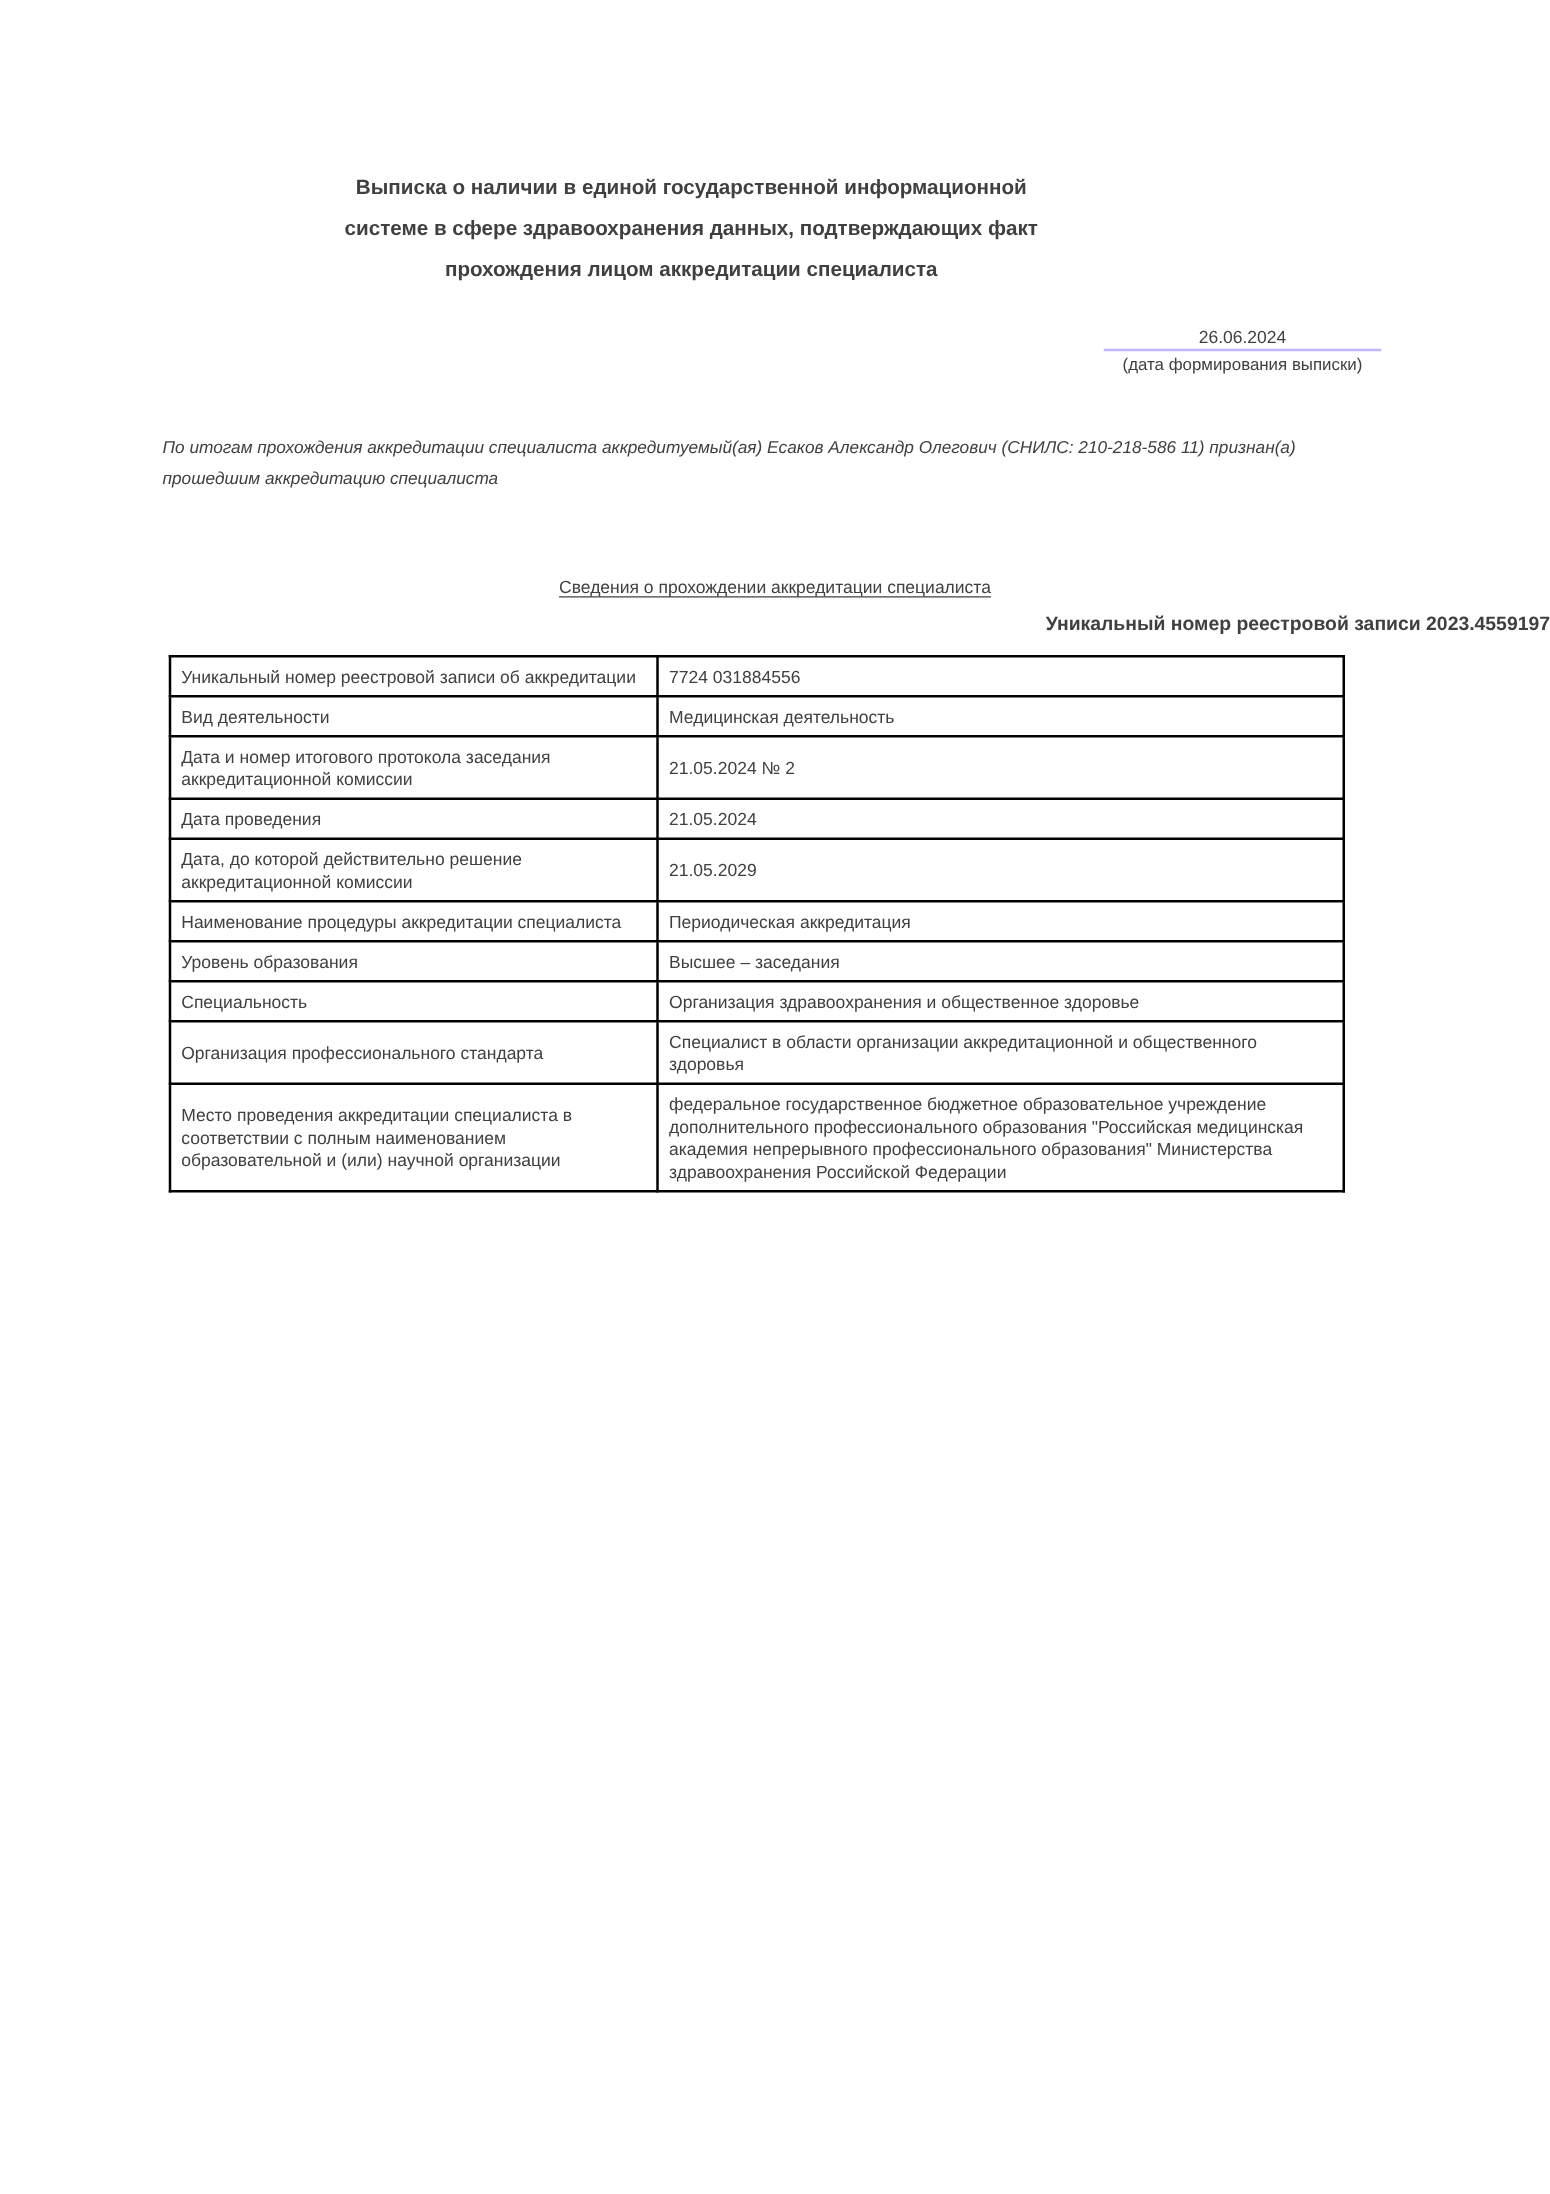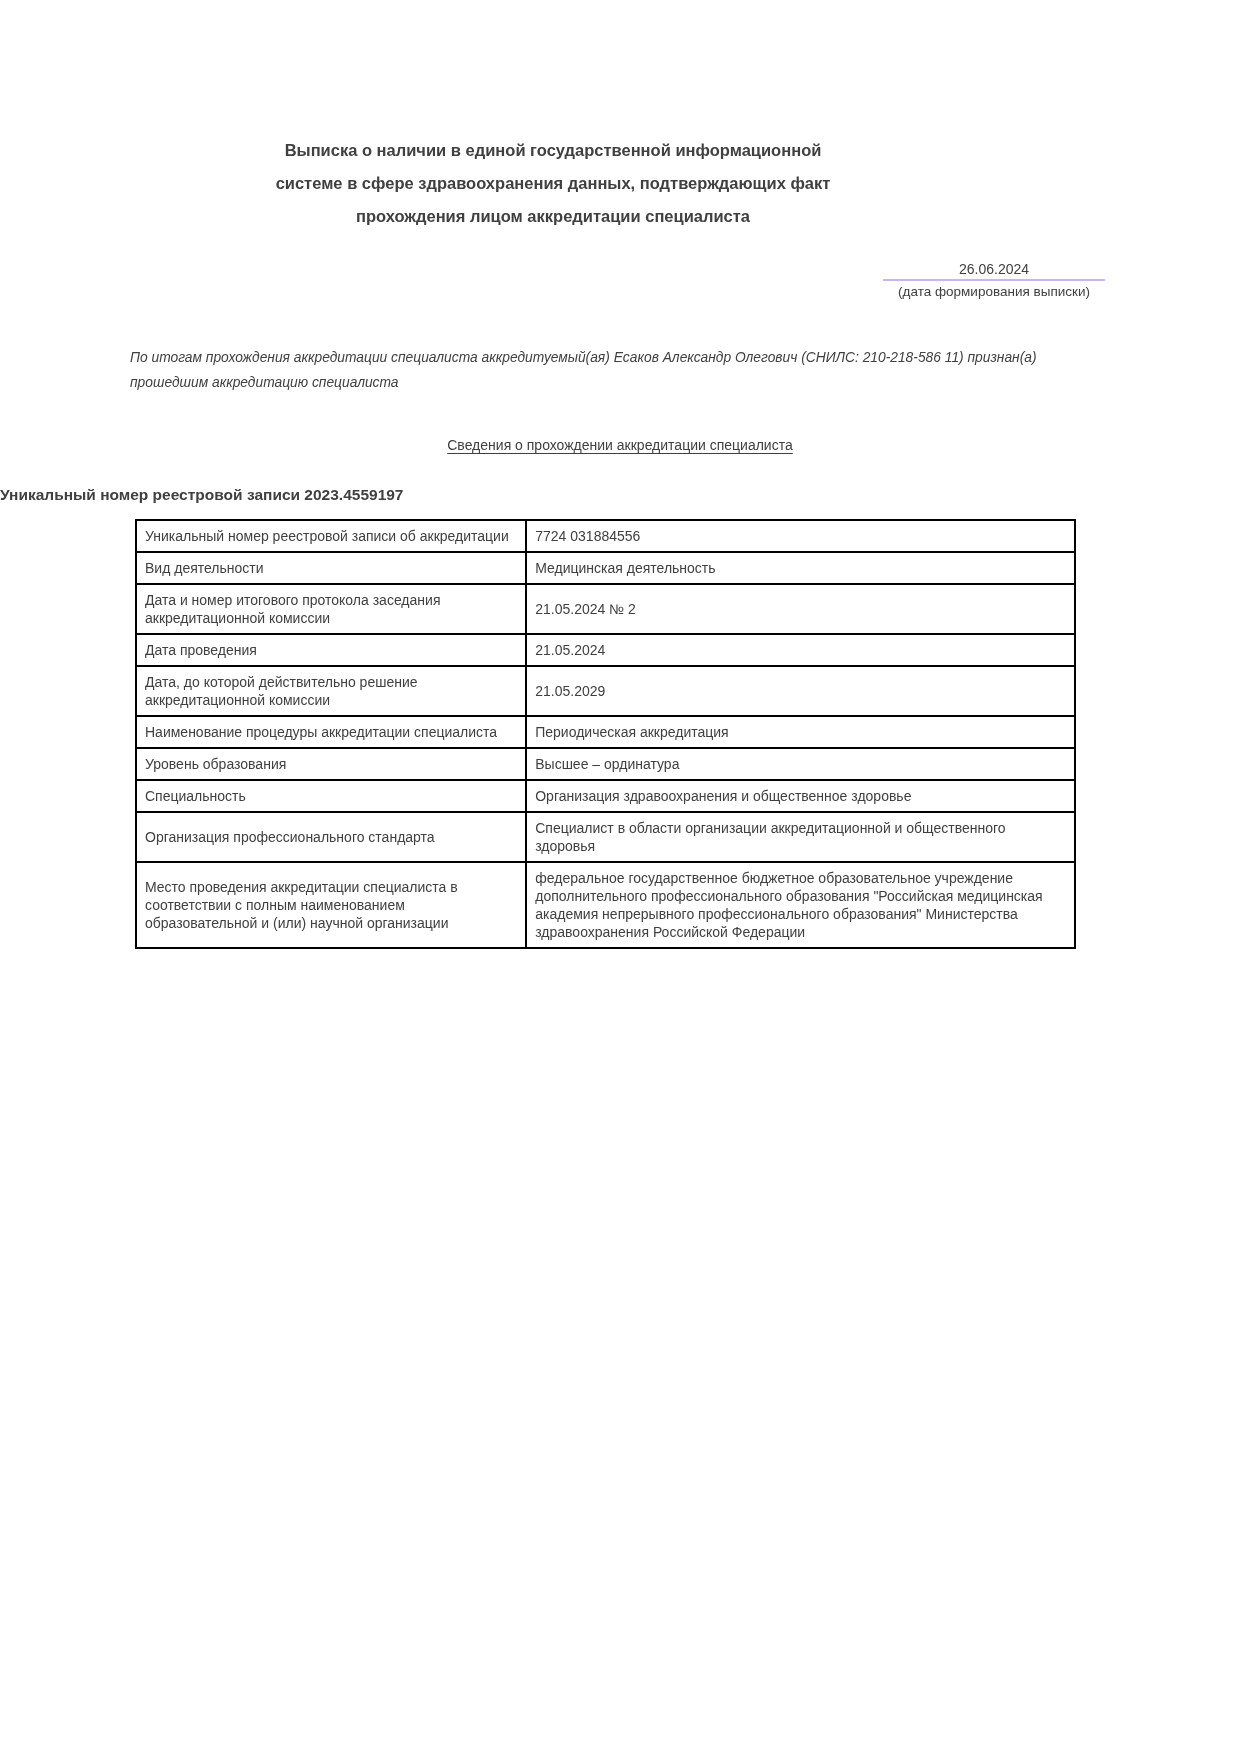--- a/index.html
+++ b/index.html
@@ -43,29 +43,29 @@
   }
   .intro {
     margin:46px 0 0 130px;
     width:950px;
     text-align:left;
     font-size:13.8px;
     line-height:25px;
     font-style:italic;
   }
   .section-heading {
-    margin-top:42px;
+    margin-top:66px;
     text-align:center;
     font-size:14px;
     text-decoration:underline;
     text-underline-offset:3px;
   }
   .registry-heading {
-    margin-top:33px;
-    text-align:left;
+    margin-top:14px;
+    text-align:right;
     font-size:15.5px;
     font-weight:bold;
   }
   table.acc-table {
     margin:15px 0 0 135px;
     width:941px;
     border-collapse:collapse;
     font-size:14px;
   }
   table.acc-table td {
@@ -120,21 +120,21 @@
       <tr>
         <td class="label-cell">Дата, до которой действительно решение аккредитационной комиссии</td>
         <td class="value-cell">21.05.2029</td>
       </tr>
       <tr>
         <td class="label-cell">Наименование процедуры аккредитации специалиста</td>
         <td class="value-cell">Периодическая аккредитация</td>
       </tr>
       <tr>
         <td class="label-cell">Уровень образования</td>
-        <td class="value-cell">Высшее – ординатура</td>
+        <td class="value-cell">Высшее – заседания</td>
       </tr>
       <tr>
         <td class="label-cell">Специальность</td>
         <td class="value-cell">Организация здравоохранения и общественное здоровье</td>
       </tr>
       <tr>
         <td class="label-cell">Организация профессионального стандарта</td>
         <td class="value-cell">Специалист в области организации аккредитационной и общественного здоровья</td>
       </tr>
       <tr>

